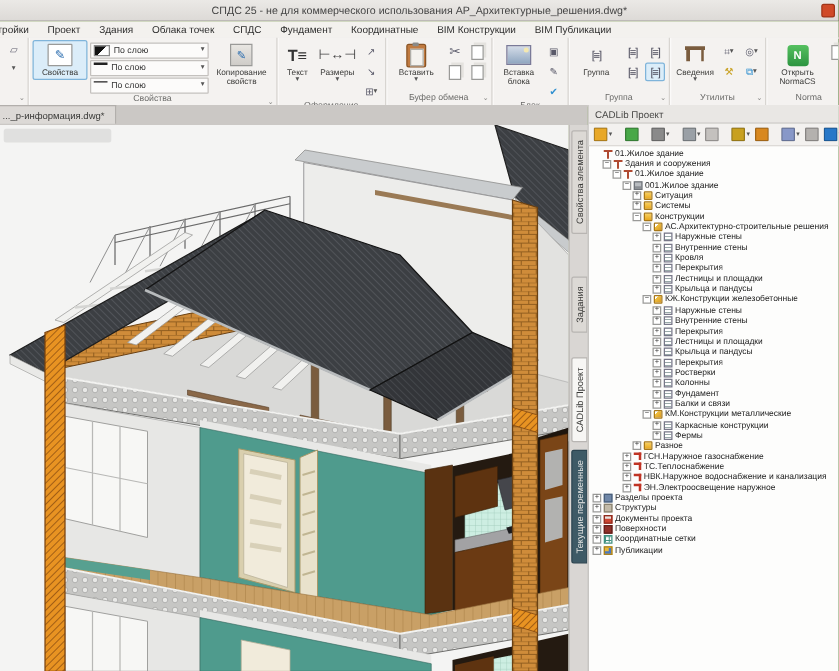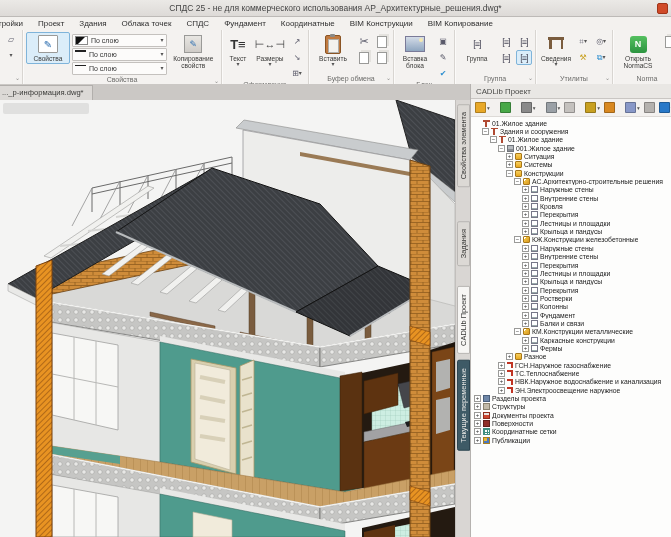--- a/index.html
+++ b/index.html
@@ -60,21 +60,21 @@
   .ic-pic:before{content:"";position:absolute;right:1px;top:1px;width:4px;height:4px;border-radius:50%;background:#f4e8b0;}
   .ic-grp{font-size:9px;color:#4a4a5a;letter-spacing:-1px;}
   .ic-info{width:16px;height:12px;border-top:3px solid #7a5c3e;position:relative;}
   .ic-info:before,.ic-info:after{content:"";position:absolute;top:0;width:2.5px;height:9px;background:#7a5c3e;}
   .ic-info:before{left:1px;} .ic-info:after{right:1px;}
   .ic-norma{width:17px;height:17px;border-radius:3px;background:linear-gradient(#55c060,#2c9440);
     display:flex;align-items:center;justify-content:center;color:#fff;font-size:9px;font-weight:bold;}
   .ic-doc2{width:13px;height:16px;background:#fff;border:1px solid #9a9a98;box-shadow:2px -2px 0 #e4e2de;}
   
   .tabbar{position:absolute;left:0;top:84px;width:470px;height:16px;background:#cbc8c5;
-    display:flex;align-items:center;overflow:hidden;}
+    display:flex;align-items:flex-start;overflow:hidden;}
   .dtab{height:14px;display:flex;align-items:center;gap:5px;padding:0 8px;font-size:7.6px;
     color:#3a3a38;background:#dcd9d6;border:1px solid #b2afac;border-bottom:none;white-space:nowrap;}
   .dtab:first-child{border-left:none;padding-left:2px;}
   .dtab.active{background:#f8f7f5;height:15px;}
   .tclose{color:#777;font-size:8px;}
   
   .canvas{position:absolute;left:0;top:100px;width:455px;height:437px;background:#f4f4f3;overflow:hidden;}
   .vplabel{position:absolute;left:3px;top:3px;width:86px;height:11px;background:#dcdcda;
     opacity:.85;border-radius:2px;}
   
@@ -132,21 +132,21 @@
 
   <div class="menubar" id="menubar">
       <span class="mitem">тройки</span>
       <span class="mitem">Проект</span>
       <span class="mitem">Здания</span>
       <span class="mitem">Облака точек</span>
       <span class="mitem">СПДС</span>
       <span class="mitem">Фундамент</span>
       <span class="mitem">Координатные</span>
       <span class="mitem">BIM Конструкции</span>
-      <span class="mitem">BIM Копирование</span>
+      <span class="mitem">BIM Публикации</span>
     </div>
 
   <div class="ribbon">
 
     <div class="rgroup" style="width:26px">
       <div class="rg-body" style="flex-direction:column;gap:1px;">
         <div class="mini">▱</div>
         <div class="mini">
             <span class="car">▾</span>
           </div>

